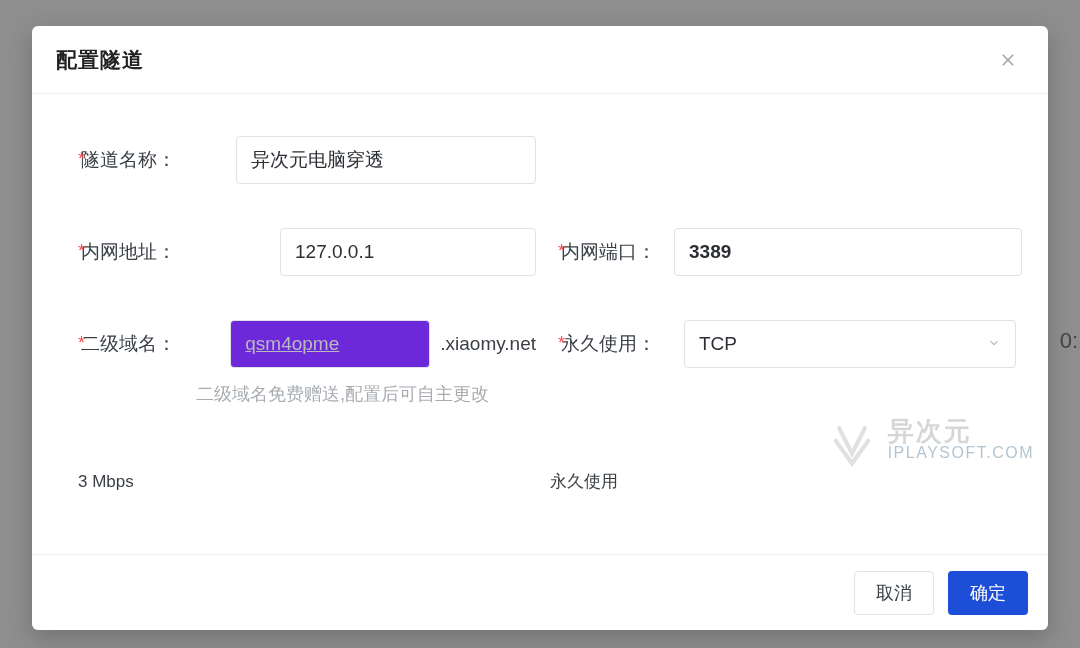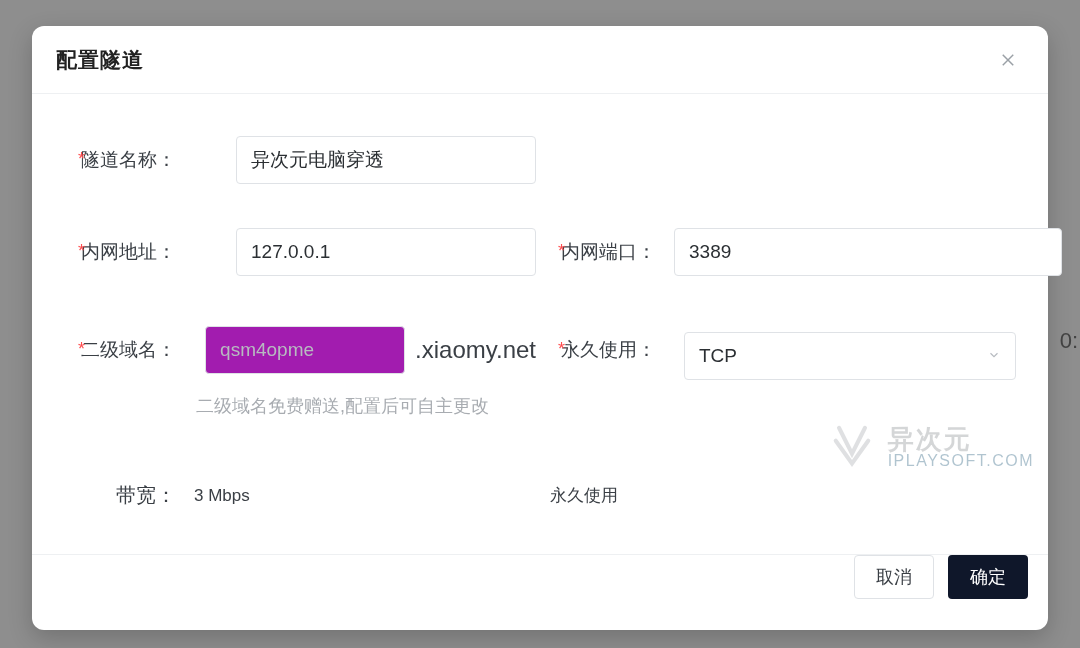--- a/index.html
+++ b/index.html
@@ -6,21 +6,21 @@
   html, body { width: 1080px; height: 648px; font-family: -apple-system, "PingFang SC", "Microsoft YaHei", sans-serif; }
   body { background: #8e8e8e; position: relative; overflow: hidden; }
 
   .bg-fragment { position: absolute; right: 2px; top: 328px; color: #444; font-size: 22px; }
 
   .modal {
     position: absolute;
     left: 32px; top: 26px;
     width: 1016px; height: 604px;
     background: #fff;
-    border-radius: 12px;
+    border-radius: 6px;
     box-shadow: 0 8px 24px rgba(0,0,0,0.2);
     display: flex; flex-direction: column;
   }
   .modal-header {
     height: 68px;
     border-bottom: 1px solid #eef0f2;
     display: flex; align-items: center; justify-content: space-between;
     padding: 0 28px 0 24px;
   }
   .modal-title { font-size: 21px; font-weight: 600; color: #222; letter-spacing: 1px; }
@@ -63,38 +63,37 @@
     width: 100%;
     height: 48px;
     border: 1px solid #dfe2e6;
     border-radius: 4px;
     padding: 0 14px;
     font-size: 19px;
     color: #2b2f33;
     outline: none;
   }
   .input::placeholder { color: #c0c4c9; }
-  .input.disabled { background: #a21caf; color: #b7bbc0; }
+  .input.disabled { background: #6d28d9; color: #b7bbc0; text-decoration: underline; }
 
   .select {
     width: 100%;
     height: 48px;
     border: 1px solid #dfe2e6;
     border-radius: 4px;
     padding: 8px 14px;
     font-size: 19px;
     color: #2b2f33;
     display: flex; align-items: center; justify-content: space-between;
     cursor: pointer;
-    margin-top: 12px;
   }
   .select .chevron { color: #b7bbc0; }
   .select .chevron svg { width: 14px; height: 14px; }
 
-  .domain-suffix { font-size: 24px; color: #3a3f45; margin-left: 4px; white-space: nowrap; }
+  .domain-suffix { font-size: 19px; color: #3a3f45; margin-left: 4px; white-space: nowrap; }
   .helper-text {
     grid-column: 1 / 2;
     margin-top: -30px;
     padding-left: 132px;
     font-size: 18px;
     color: #a8acb1;
   }
 
   .static-row {
     display: flex;
@@ -102,48 +101,48 @@
     gap: 0;
   }
   .static-col { width: 472px; display: flex; align-items: center; }
   .static-label { width: 116px; text-align: right; font-size: 20px; color: #3a3f45; padding-right: 4px; }
   .static-value { padding-left: 14px; font-size: 17px; color: #3a3f45; }
 
   .watermark {
     position: absolute;
     right: 14px;
     bottom: 84px;
-    display: flex; align-items: flex-end; gap: 10px;
+    display: flex; align-items: flex-start; gap: 10px;
     opacity: 0.32;
     pointer-events: none;
   }
   .watermark-logo { width: 52px; height: 52px; }
   .watermark-text { display: flex; flex-direction: column; line-height: 1.05; }
   .watermark-text .cn { font-size: 26px; font-weight: 700; color: #7d8186; letter-spacing: 2px; }
   .watermark-text .en { font-size: 16px; color: #0c4a6e; letter-spacing: 1.5px; }
 
   .modal-footer {
     height: 76px;
     border-top: 1px solid #eef0f2;
-    display: flex; align-items: flex-start; justify-content: flex-end;
+    display: flex; align-items: center; justify-content: flex-end;
     gap: 14px;
     padding: 0 20px;
   }
   .btn {
     height: 44px;
     min-width: 80px;
     padding: 0 20px;
     border-radius: 4px;
     font-size: 18px;
     cursor: pointer;
     display: inline-flex; align-items: center; justify-content: center;
     border: 1px solid transparent;
   }
   .btn-default { background: #fff; border-color: #dfe2e6; color: #3a3f45; }
-  .btn-primary { background: #0f172a; color: #fff; }
+  .btn-primary { background: #1d4ed8; color: #fff; }
 
   .span-full { grid-column: 1 / -1; }
   .subdomain-input { width: 200px; }
 </style>
 </head>
 <body>
 
 <div class="bg-fragment">0:</div>
 
 <div class="modal">
@@ -166,28 +165,28 @@
         <div class="label req">隧道名称：</div>
         <div class="control">
           <input class="input" type="text" style="width: 300px;" value="异次元电脑穿透">
         </div>
       </div>
       <div></div>
 
       <div class="form-row">
         <div class="label req">内网地址：</div>
         <div class="control">
-          <input class="input" type="text" style="width: 300px;" value="127.0.0.1">
+          <input class="input" type="text" style="width: 256px;" value="127.0.0.1">
         </div>
       </div>
 
       <div class="form-row">
         <div class="label req">内网端口：</div>
         <div class="control">
-          <input class="input" type="text" style="width: 388px;" value="3389">
+          <input class="input" type="text" style="width: 348px; font-weight: bold;" value="3389">
         </div>
       </div>
 
       <div class="form-row">
         <div class="label req">二级域名：</div>
         <div class="control">
           <input class="input disabled subdomain-input" type="text" disabled="" value="qsm4opme" style="">
           <span class="domain-suffix">.xiaomy.net</span>
         </div>
       </div>
@@ -205,21 +204,20 @@
           </div>
         </div>
       </div>
 
       <div class="helper-text">二级域名免费赠送,配置后可自主更改</div>
       <div></div>
     </div>
 
     <div class="static-row">
       <div class="static-col">
-        <div class="static-label">带宽：</div>
         <div class="static-value">3 Mbps</div>
       </div>
       <div class="static-col">
         <div class="static-value">永久使用</div>
       </div>
     </div>
 
     <div class="watermark">
       <svg class="watermark-logo" viewBox="0 0 64 64">
         <g stroke="#9da1a6" stroke-width="5" fill="none" stroke-linecap="round">

